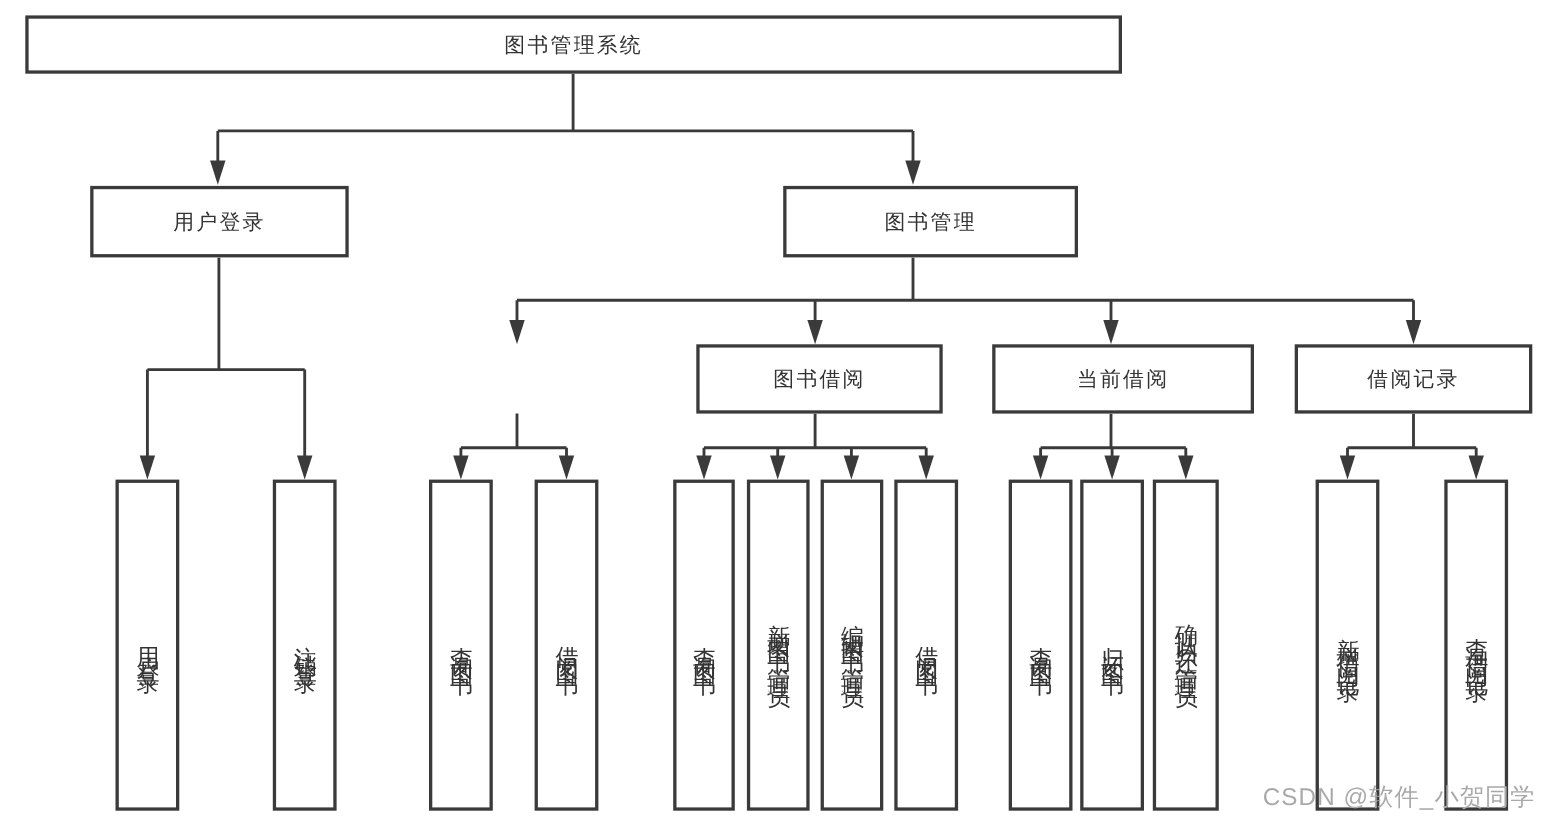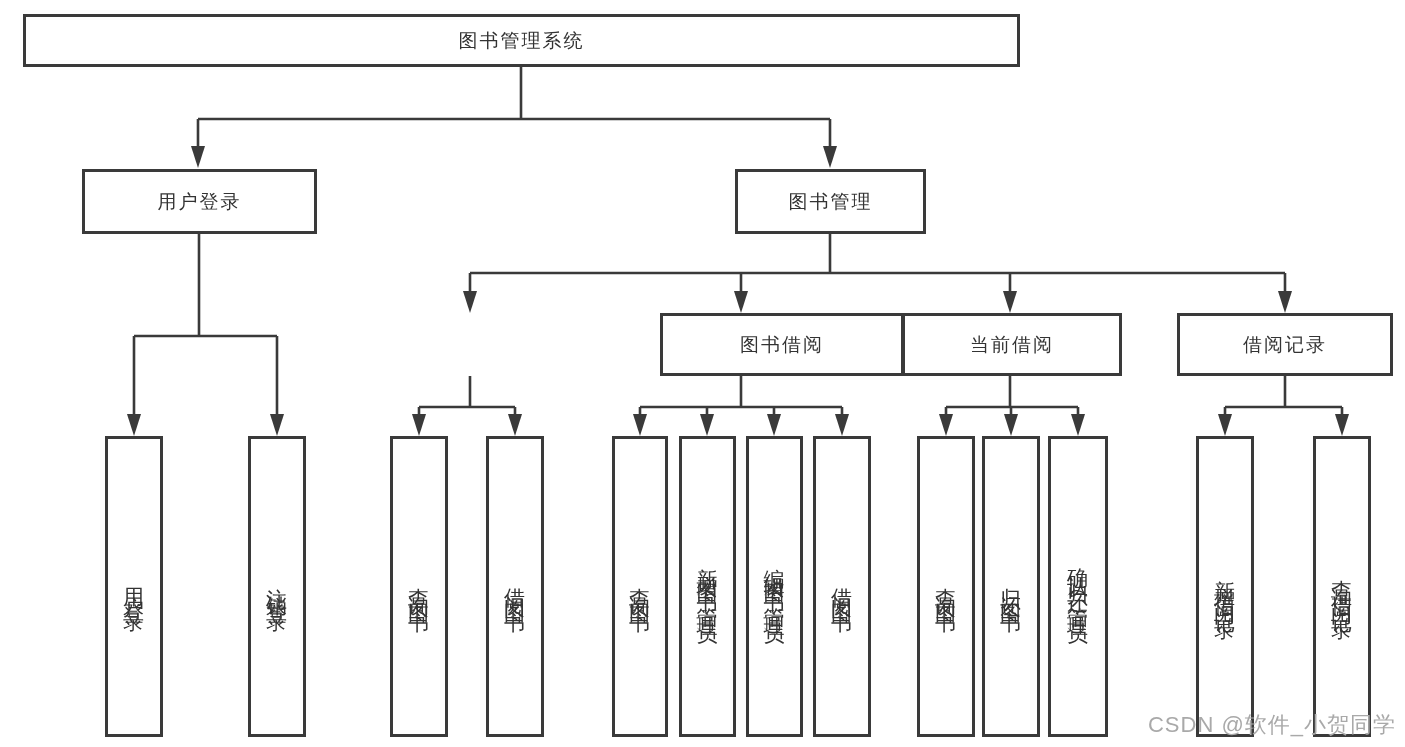--- a/index.html
+++ b/index.html
@@ -99,28 +99,28 @@
     </g>
   </svg>
 
   <div class="box" style="left:23px;top:14px;width:997px;height:53px">
     <span class="lbl">图书管理系统</span>
   </div>
 
   <div class="box" style="left:82px;top:169px;width:235px;height:65px">
     <span class="lbl">用户登录</span>
   </div>
-  <div class="box" style="left:735px;top:169px;width:191px;height:65px">
+  <div class="box" style="left:712px;top:169px;width:268px;height:65px">
     <span class="lbl">图书管理</span>
   </div>
 
-  <div class="box" style="left:660px;top:313px;width:244px;height:63px">
+  <div class="box" style="left:633px;top:313px;width:224px;height:63px">
     <span class="lbl">图书借阅</span>
   </div>
-  <div class="box" style="left:902px;top:313px;width:220px;height:63px">
+  <div class="box" style="left:902px;top:313px;width:238px;height:63px">
     <span class="lbl">当前借阅</span>
   </div>
   <div class="box" style="left:1177px;top:313px;width:216px;height:63px">
     <span class="lbl">借阅记录</span>
   </div>
 
   <div class="box" style="left:105px;top:436px;width:58px;height:301px">
     <span class="vlbl">用户登录</span>
   </div>
   <div class="box" style="left:248px;top:436px;width:58px;height:301px">

